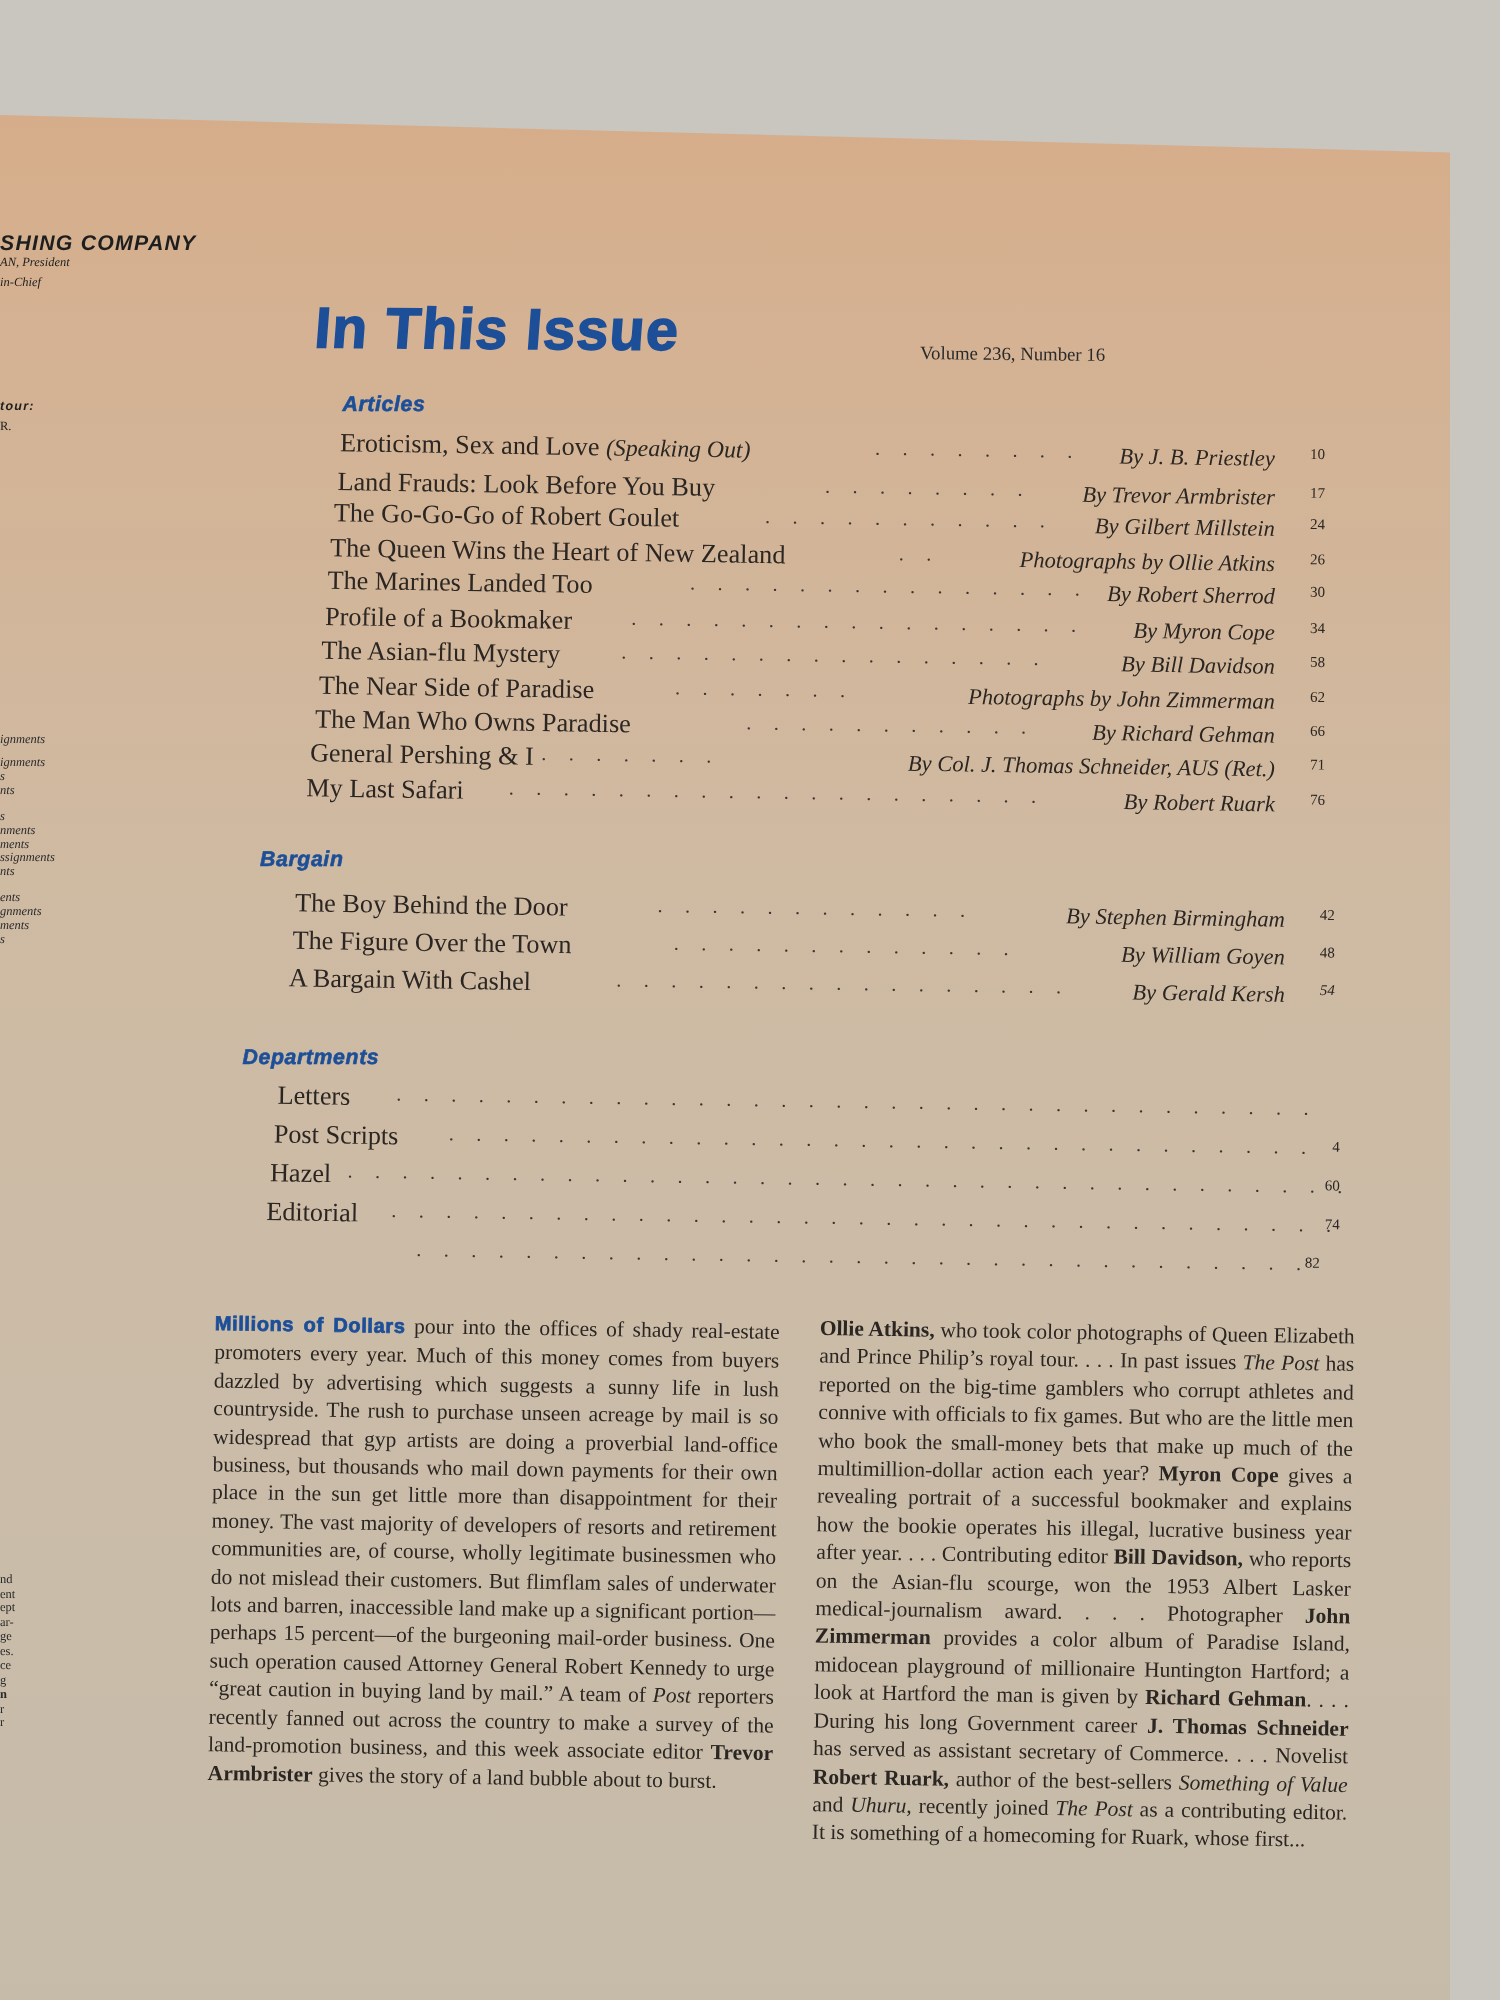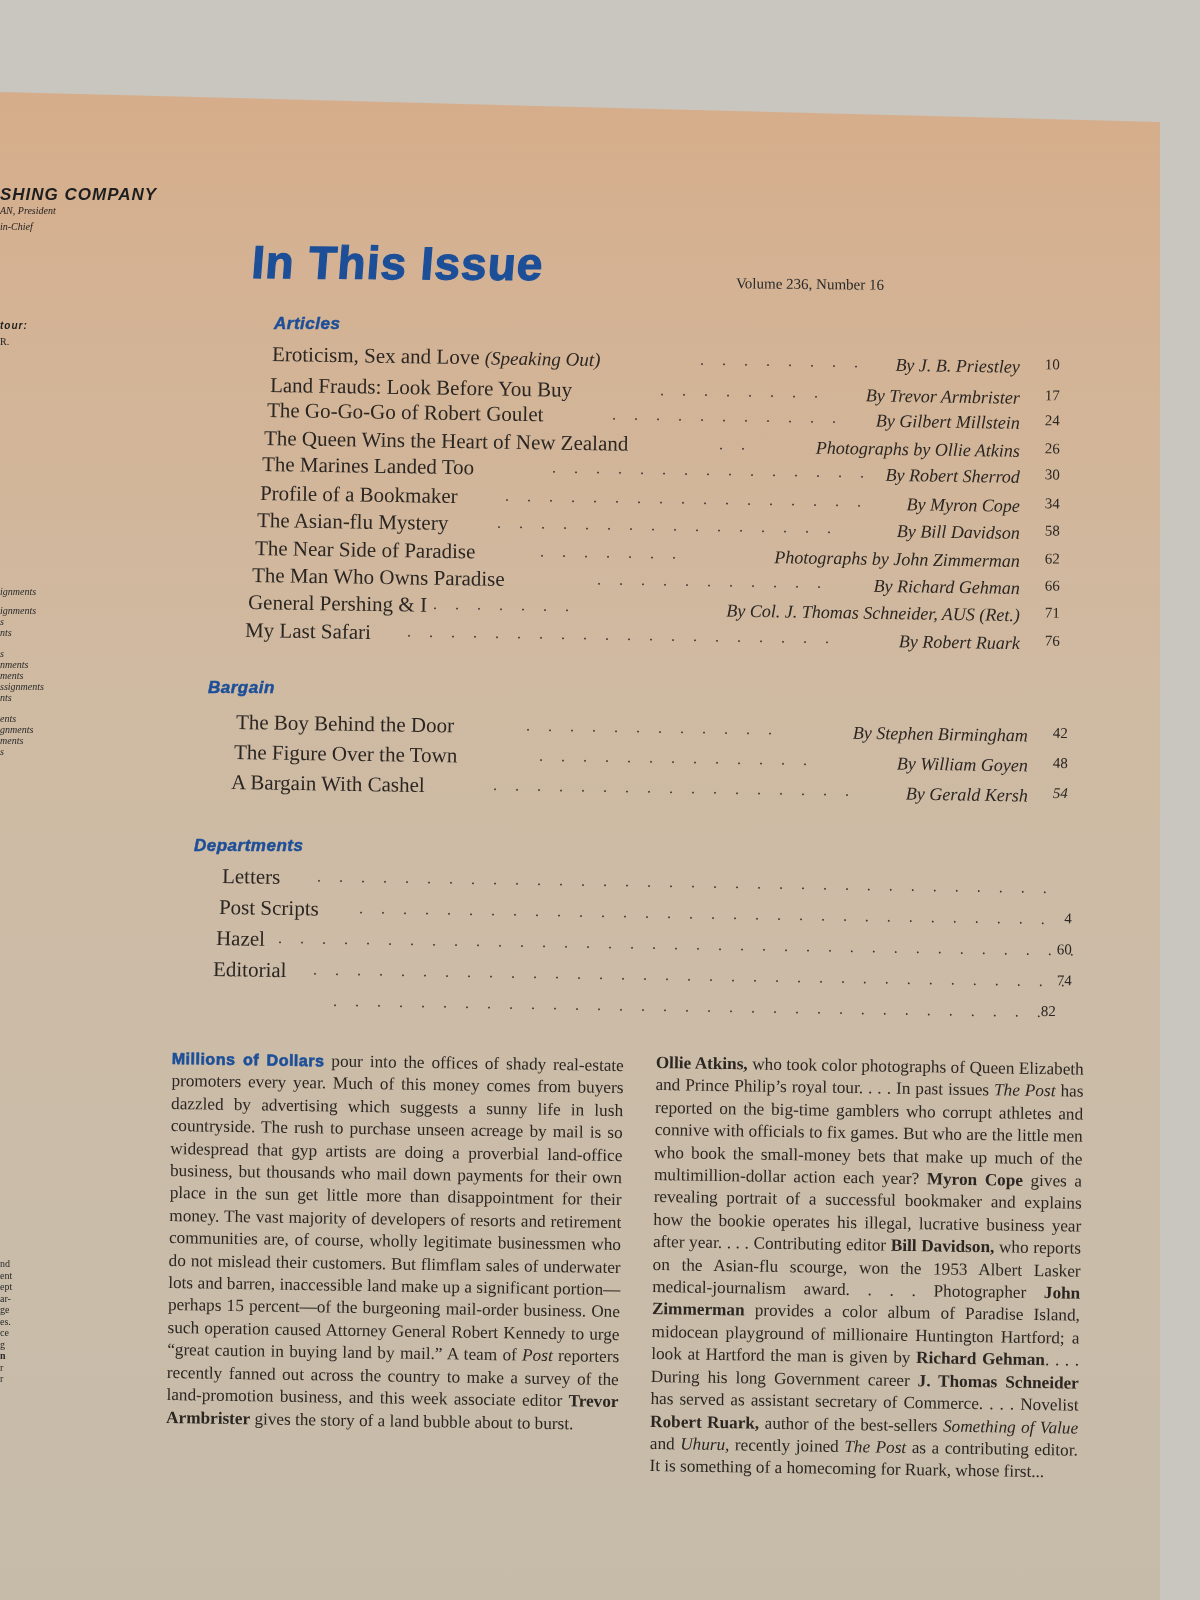--- a/index.html
+++ b/index.html
@@ -26,21 +26,21 @@
   }
   .volume { left:736px; top:276px; font-size:15px; color:#2a2a2a; transform:rotate(0.6deg); }
   .section-h {
     font-family:"Liberation Sans", sans-serif; font-weight:bold; font-style:italic;
     color:#1d4f98; font-size:17px; letter-spacing:0.5px; -webkit-text-stroke:0.5px #1d4f98;
   }
   .toc-row { position:absolute; height:26px; font-size:21px; color:#2b2622; white-space:nowrap; transform-origin:left center; }
   .toc-row .t { position:absolute; left:0; top:0; }
   .toc-row .dots { position:absolute; top:2px; letter-spacing:7px; font-size:16px; color:#3a3330; }
   .toc-row .by { position:absolute; font-style:italic; font-size:18px; top:3px; text-align:right; }
-  .toc-row .pg { position:absolute; font-size:15px; top:2px; text-align:left; }
+  .toc-row .pg { position:absolute; font-size:12px; top:2px; text-align:left; }
   .body-text { position:absolute; font-size:17.2px; line-height:22.4px; color:#2b2622; text-align:justify; }
   .body-text b { font-weight:bold; }
   .lead { font-family:"Liberation Sans", sans-serif; font-weight:900; color:#1d4f98; font-size:16px; -webkit-text-stroke:0.6px #1d4f98; letter-spacing:0.5px; }
 </style>
 </head>
 <body>
 
 <div class="page"></div>
 
 <div class="abs masthead">

